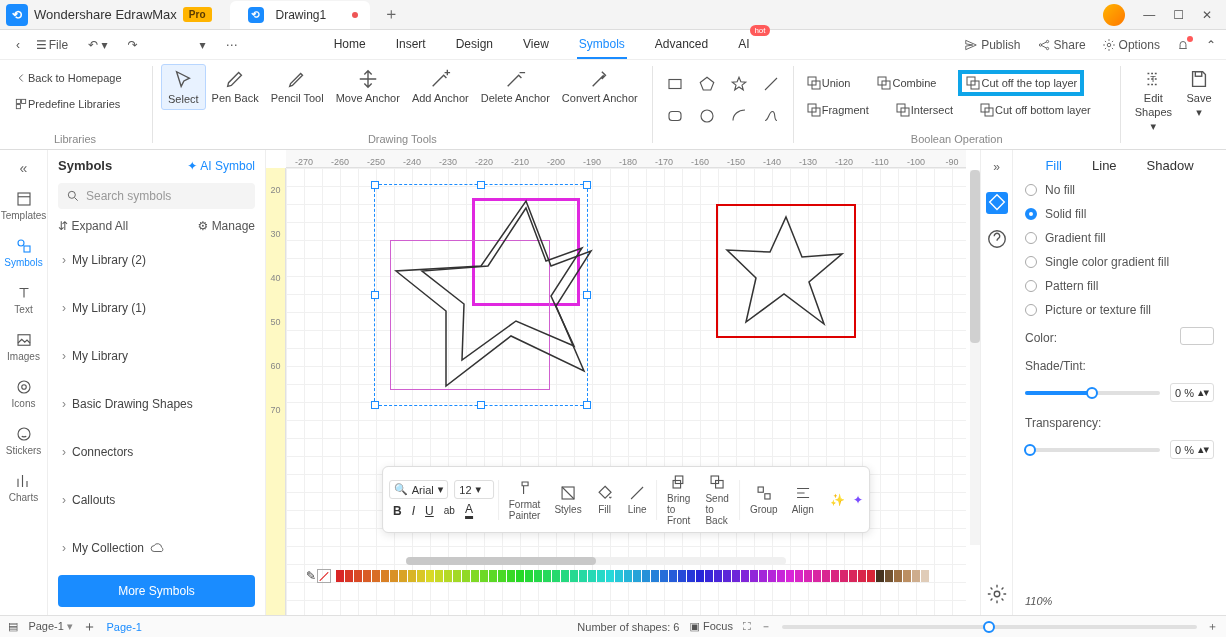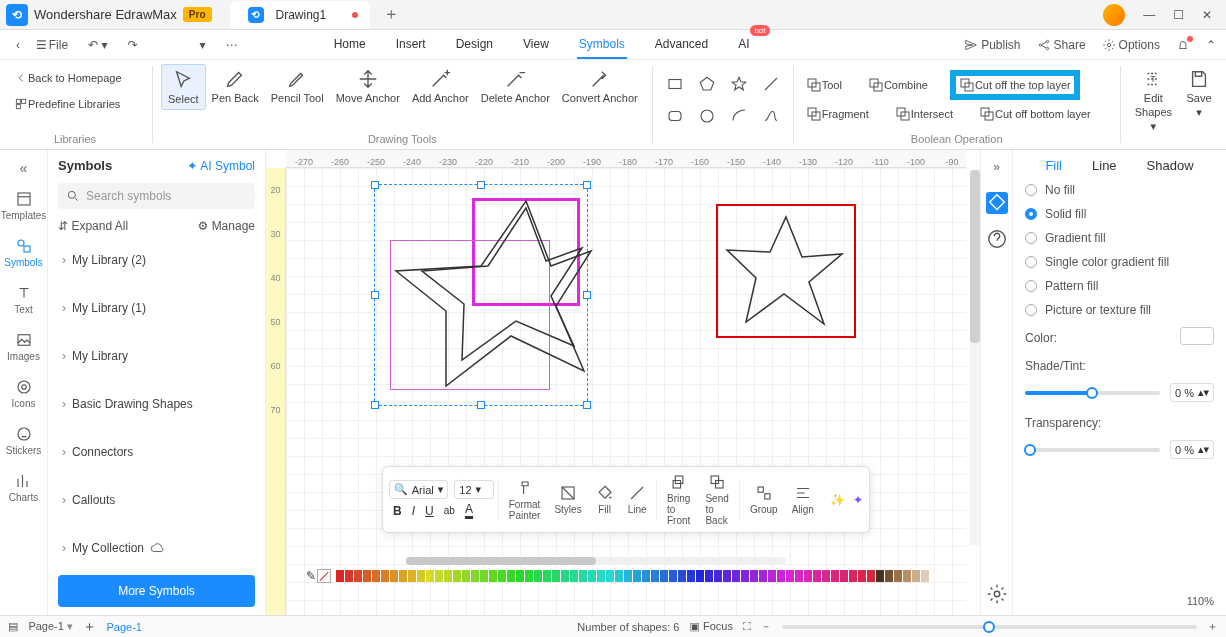--- a/index.html
+++ b/index.html
@@ -37,21 +37,21 @@
 .ribbon-items { display:flex; flex:1; align-items:flex-start; }
 .rbtn { display:flex; flex-direction:column; align-items:center; justify-content:flex-start; padding:4px 6px; font-size:11px; color:#444; text-align:center; min-width:42px; gap:2px; }
 .rbtn-active{ background:#e8f2ff; border:1px solid #b8d6ff; border-radius:3px; }
 .rbtn svg,.rbtn .ico { width:22px; height:22px; }
 .link-btn { display:flex; align-items:center; font-size:11px; color:#444; padding:3px 4px; }
 .ribbon-sep { width:1px; background:#e4e4e4; margin:6px 2px; }
 .shapes-grid{display:grid;grid-template-columns:repeat(4,28px);grid-template-rows:repeat(2,28px);gap:4px;align-items:center;justify-items:center;}
 .shape-ic{width:18px;height:18px;}
 .bool-col{display:flex;flex-direction:column;gap:3px;}
 .bool-row{display:flex;gap:18px;}
-.cutoff-hl{border:6px solid #0ea5e9;padding:1px 3px;}
+.cutoff-hl{border:4px solid #0ea5e9;padding:1px 3px;}
 
 
 .leftrail { position:absolute; top:150px; left:0; width:48px; bottom:22px; border-right:1px solid #eee; display:flex; flex-direction:column; align-items:center; padding-top:6px; gap:4px; background:#fff; }
 .rail-item { display:flex; flex-direction:column; align-items:center; font-size:10px; color:#666; padding:6px 2px; width:100%; gap:2px; }
 .rail-item.active { color:#1a8cff; }
 .rail-item svg{width:18px;height:18px;}
 .rail-collapse{color:#666;font-size:14px;padding:4px;}
 
 
 .sidepanel { position:absolute; top:150px; left:48px; width:218px; bottom:22px; border-right:1px solid #eee; display:flex; flex-direction:column; padding:8px 10px; gap:6px; background:#fff; }
@@ -104,21 +104,21 @@
 .rp-opt{display:flex;align-items:center;gap:8px;color:#555;}
 .radio{width:12px;height:12px;border:1px solid #aaa;border-radius:50%;display:inline-block;}
 .radio.checked{border:4px solid #1a8cff;width:12px;height:12px;}
 .rp-label{color:#555;margin-top:4px;}
 .color-swatch{width:34px;height:18px;border:1px solid #ccc;border-radius:3px;margin-left:auto;background:#fff;}
 .slider{height:4px;background:#e0e0e0;border-radius:2px;position:relative;flex:1;}
 .slider .fill{position:absolute;left:0;top:0;bottom:0;background:#1a8cff;border-radius:2px;}
 .slider .knob{position:absolute;top:50%;width:12px;height:12px;background:#fff;border:2px solid #1a8cff;border-radius:50%;transform:translate(-50%,-50%);}
 .slider-row{display:flex;align-items:center;gap:10px;}
 .stepper{border:1px solid #ddd;border-radius:3px;padding:2px 4px;font-size:11px;display:flex;align-items:center;gap:4px;}
-.rp-zoom{margin-top:auto;text-align:right;color:#555;font-size:11px;}
+.rp-zoom{margin-top:auto;color:#555;font-size:11px;font-style:italic;}
 
 
 .statusbar{position:absolute;bottom:0;left:0;right:0;height:22px;border-top:1px solid #e0e0e0;display:flex;align-items:center;font-size:11px;color:#555;padding:0 8px;gap:10px;background:#fafafa;}
 .statusbar .page-active{color:#1a8cff;font-weight:500;}
 .sb-spacer{flex:1;}
 .sb-drop::after{content:" ▾";color:#888;}
 svg{stroke:#555;fill:none;stroke-width:1.5;}
 </style>
 </head>
 <body>
@@ -306,21 +306,21 @@
   </div>
   <div class="ribbon-sep"></div>
   <div class="ribbon-group" style="flex:1">
     <div class="bool-col" style="padding-top:6px;width:100%">
       <div class="bool-row">
         <div class="link-btn">
             <svg width="16" height="16" viewBox="0 0 24 24">
               <rect x="3" y="3" width="12" height="12"></rect>
               <rect x="9" y="9" width="12" height="12"></rect>
             </svg>
-            <span>Tool</span>
+            <span>Union</span>
           </div>
         <div class="link-btn">
             <svg width="16" height="16" viewBox="0 0 24 24">
               <rect x="3" y="3" width="12" height="12"></rect>
               <rect x="9" y="9" width="12" height="12"></rect>
             </svg>
             <span>Combine</span>
           </div>
         <div class="link-btn cutoff-hl">
             <svg width="16" height="16" viewBox="0 0 24 24">

